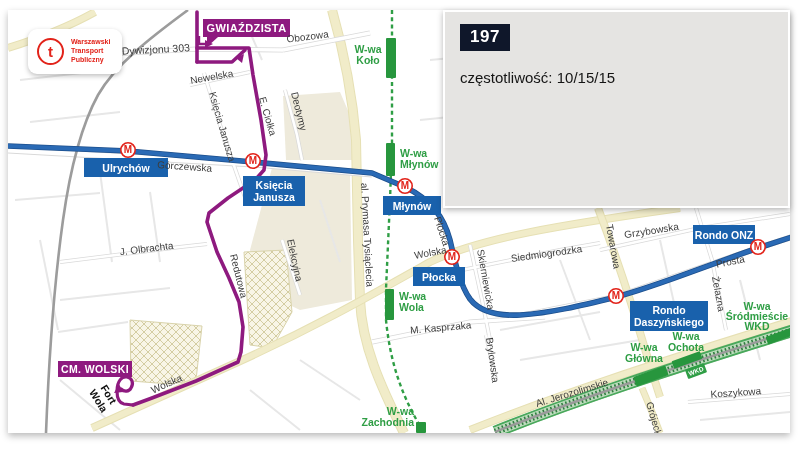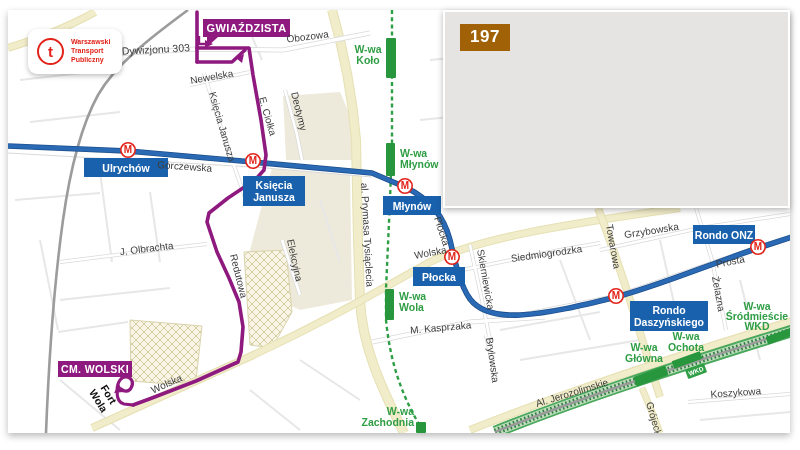--- a/index.html
+++ b/index.html
@@ -16,21 +16,21 @@
   .railname.en{text-anchor:end;}
   .mlabel{font-size:10.5px;font-weight:bold;fill:#ffffff;text-anchor:middle;}
   .term{font-size:11px;font-weight:bold;fill:#ffffff;text-anchor:middle;letter-spacing:.4px;}
   .micon-t{font-size:10px;font-weight:bold;fill:#e2231a;text-anchor:middle;}
   .fort{font-size:10.5px;font-weight:bold;fill:#111;text-anchor:middle;}
   .wkd-t{font-size:6.5px;font-weight:bold;fill:#fff;text-anchor:middle;}
 
   
   .panel{position:absolute;left:443px;top:10px;width:347px;height:198px;background:#e5e4e2;
          border:2px solid #ffffff;box-sizing:border-box;box-shadow:0 2px 6px rgba(0,0,0,.30);}
-  .badge{display:inline-block;margin:12px 0 0 15px;background:#a16207;color:#fff;
+  .badge{display:inline-block;margin:12px 0 0 15px;background:#0f172a;color:#fff;
          font-size:17px;font-weight:bold;padding:3px 10px 4px;letter-spacing:.5px;}
   .route-desc{margin:11px 15px 0;font-size:15.5px;color:#141414;line-height:1.42;width:312px;}
   .route-desc .b{font-weight:bold;}
   .route-desc .u{text-decoration:underline;text-underline-offset:3px;text-decoration-thickness:1.5px;}
   .freq{margin:18px 15px 0;font-size:15px;color:#141414;}
 
   
   .brand{position:absolute;left:28px;top:29px;width:94px;height:45px;background:#fff;border-radius:9px;
          box-shadow:0 2px 5px rgba(0,0,0,.25);display:flex;align-items:center;gap:7px;padding-left:9px;box-sizing:border-box;}
   .brand-ring{width:23px;height:23px;border:2.6px solid #e2231a;border-radius:50%;display:flex;
@@ -324,15 +324,16 @@
     </div>
     <div class="brand-name">
       <div>Warszawski</div>
       <div>Transport</div>
       <div>Publiczny</div>
     </div>
   </div>
 
   <div class="panel">
     <div class="badge">197</div>
+    <div class="freq"><span>częstotliwość:</span> <span>10/15/15</span></div>
   </div>
 
 </div>
 
 </body></html>

